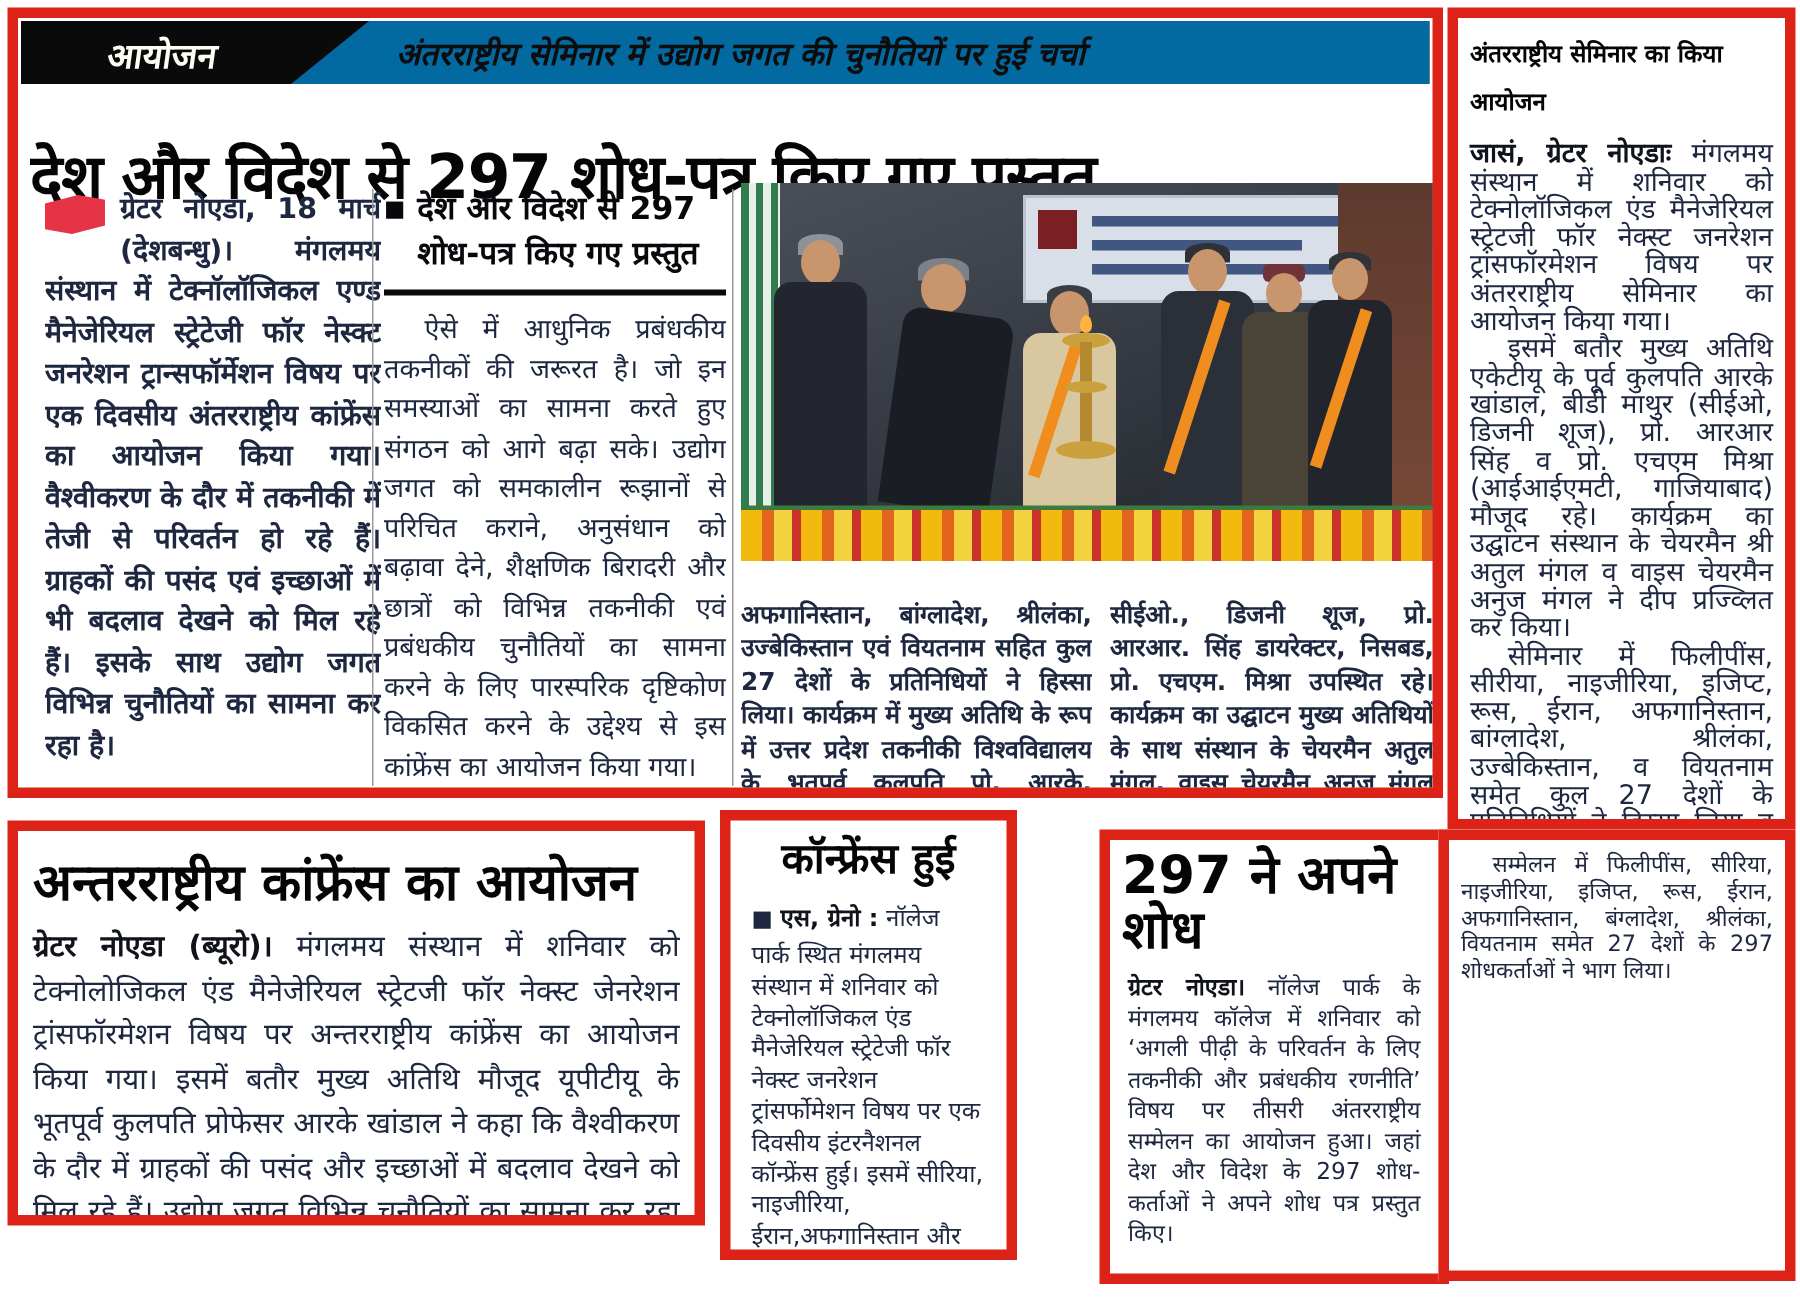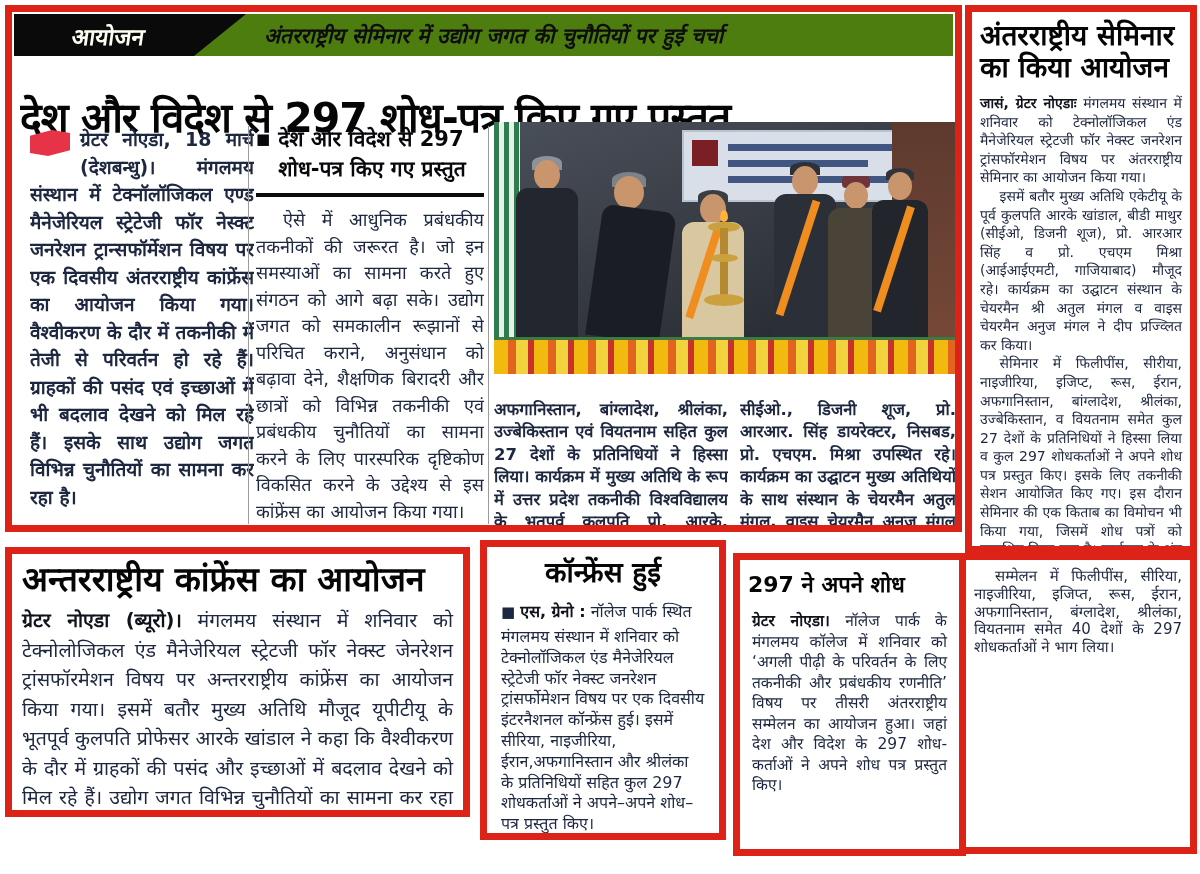--- a/index.html
+++ b/index.html
@@ -10,21 +10,21 @@
   html,body{margin:0;padding:0;background:#fff;}
   .canvas{
     position:relative;width:1200px;height:874px;background:#ffffff;
     font-family:"DejaVu Sans", sans-serif;color:var(--ink);overflow:hidden;
   }
   .rbox{position:absolute;border:7px solid var(--red);background:#fff;box-sizing:border-box;overflow:hidden;}
 
   
   .main-box{left:5px;top:5px;width:957px;height:527px;}
   .band{position:absolute;left:2px;right:2px;top:2px;height:42px;background:var(--black);}
-  .band-gray{position:absolute;left:180px;right:0;top:0;bottom:0;background:#4d7c0f;
+  .band-gray{position:absolute;left:180px;right:0;top:0;bottom:0;background:#0369a1;
     clip-path:polygon(52px 0,100% 0,100% 100%,0 100%);}
   .tag-label{position:absolute;left:58px;top:6px;color:#fdfdf2;font-size:23px;font-weight:700;
     transform:skewX(-8deg);}
   .strap-text{position:absolute;left:70px;top:7px;font-size:21px;font-weight:700;font-style:italic;color:#0d0d0d;white-space:nowrap;}
   .headline{position:absolute;left:8px;top:48px;width:936px;font-size:41px;line-height:62px;
     font-weight:700;color:#050505;white-space:nowrap;overflow:hidden;letter-spacing:-1px;}
   .col1{position:absolute;left:6px;top:114px;width:224px;height:398px;font-size:19px;line-height:27.5px;
     font-weight:600;text-align:justify;overflow:hidden;margin-left:12px;}
   .flag-icon{float:left;width:40px;height:26px;margin:4px 10px 4px 0;background:#e73348;
     clip-path:polygon(0 22%,55% 0,100% 12%,100% 78%,45% 100%,0 88%);}
@@ -57,38 +57,38 @@
   .torso{position:absolute;border-radius:12px 12px 0 0;}
   .sash{position:absolute;width:8px;background:#ef8d1f;transform:rotate(18deg);}
   .lamp-stem{position:absolute;background:#b5892f;}
   .lamp-tier{position:absolute;background:#caa13c;border-radius:50%;}
   .flame{position:absolute;width:8px;height:12px;background:#ffb23e;border-radius:50% 50% 50% 50%/60% 60% 40% 40%;}
   .flowers{position:absolute;left:0;right:0;bottom:0;height:34px;border-top:3px solid #3c7a3f;
     background:repeating-linear-gradient(90deg,#f2b90f 0 14px,#e2641e 14px 22px,#f2d23d 22px 34px,#c9312b 34px 40px);}
 
   
   .seminar-box{left:965px;top:5px;width:232px;height:548px;padding:4px 8px;}
-  .seminar-title{font-size:28px;line-height:32px;font-weight:700;color:#050505;margin:4px 0 10px 0;}
-  .smalltext{font-size:14px;line-height:18.6px;text-align:justify;margin:0;}
+  .seminar-title{font-size:16px;line-height:32px;font-weight:700;color:#050505;margin:4px 0 10px 0;}
+  .smalltext{font-size:18px;line-height:18.6px;text-align:justify;margin:0;}
   .smalltext.ind{text-indent:1.4em;}
   .lead{font-weight:700;color:#10131c;}
 
   
-  .conf-box{left:5px;top:547px;width:465px;height:270px;padding:0 10px;}
+  .conf-box{left:5px;top:547px;width:465px;height:270px;padding:10px 10px;}
   .conf-title{font-size:34px;line-height:46px;font-weight:700;color:#050505;margin:2px 0 4px 0;white-space:nowrap;overflow:hidden;}
   .conf-body{font-size:19.5px;line-height:29.5px;text-align:justify;margin:0;}
 
   
-  .mid-box{left:480px;top:540px;width:246px;height:300px;padding:6px 10px;}
+  .mid-box{left:480px;top:540px;width:198px;height:300px;padding:6px 10px;}
   .mid-title{font-size:28px;line-height:36px;font-weight:700;color:#050505;text-align:center;margin:2px 0 6px 0;}
   .mid-body{font-size:16px;line-height:20.8px;margin:4px;}
 
   
   .r297-box{left:733px;top:553px;width:233px;height:303px;padding:4px 8px;}
-  .r297-title{font-size:22px;line-height:37px;font-weight:700;color:#050505;margin:2px 0 8px 0;}
+  .r297-title{font-size:35px;line-height:37px;font-weight:700;color:#050505;margin:2px 0 8px 0;}
   .r297-body{font-size:15.5px;line-height:20.5px;text-align:justify;margin:4px;}
   .r297b-box{left:959px;top:553px;width:238px;height:301px;padding:8px 8px;}
   .r297b-body{font-size:15px;line-height:17.8px;text-align:justify;margin:0;}
   .r297b-body.ind{text-indent:1.4em;}
 </style>
 </head>
 <body>
 
 <div class="canvas">
 
@@ -196,16 +196,16 @@
     <h2 class="mid-title">कॉन्फ्रेंस हुई</h2>
     <p class="mid-body"><span class="bullet">■</span> <span class="lead">एस, ग्रेनो :</span><span> नॉलेज पार्क स्थित मंगलमय संस्थान में शनिवार को टेक्नोलॉजिकल एंड मैनेजेरियल स्ट्रेटेजी फॉर नेक्स्ट जनरेशन ट्रांसर्फोमेशन विषय पर एक दिवसीय इंटरनैशनल कॉन्फ्रेंस हुई। इसमें सीरिया, नाइजीरिया, ईरान,अफगानिस्तान और श्रीलंका के प्रतिनिधियों सहित कुल 297 शोधकर्ताओं ने अपने–अपने शोध–पत्र प्रस्तुत किए।</span></p>
   </section>
 
   <section class="rbox r297-box">
     <h2 class="r297-title"><span>297 ने अपने शोध</span><br></h2>
     <p class="r297-body"><span class="lead">ग्रेटर नोएडा।</span><span> नॉलेज पार्क के मंगलमय कॉलेज में शनिवार को ‘अगली पीढ़ी के परिवर्तन के लिए तकनीकी और प्रबंधकीय रणनीति’ विषय पर तीसरी अंतरराष्ट्रीय सम्मेलन का आयोजन हुआ। जहां देश और विदेश के 297 शोध-कर्ताओं ने अपने शोध पत्र प्रस्तुत किए।</span></p>
   </section>
 
   <section class="rbox r297b-box">
-    <p class="r297b-body ind">सम्मेलन में फिलीपींस, सीरिया, नाइजीरिया, इजिप्त, रूस, ईरान, अफगानिस्तान, बंग्लादेश, श्रीलंका, वियतनाम समेत 40 देशों के 297 शोधकर्ताओं ने भाग लिया।</p>
+    <p class="r297b-body ind">सम्मेलन में फिलीपींस, सीरिया, नाइजीरिया, इजिप्त, रूस, ईरान, अफगानिस्तान, बंग्लादेश, श्रीलंका, वियतनाम समेत 27 देशों के 297 शोधकर्ताओं ने भाग लिया।</p>
   </section>
 
 </div>
 
 </body></html>

